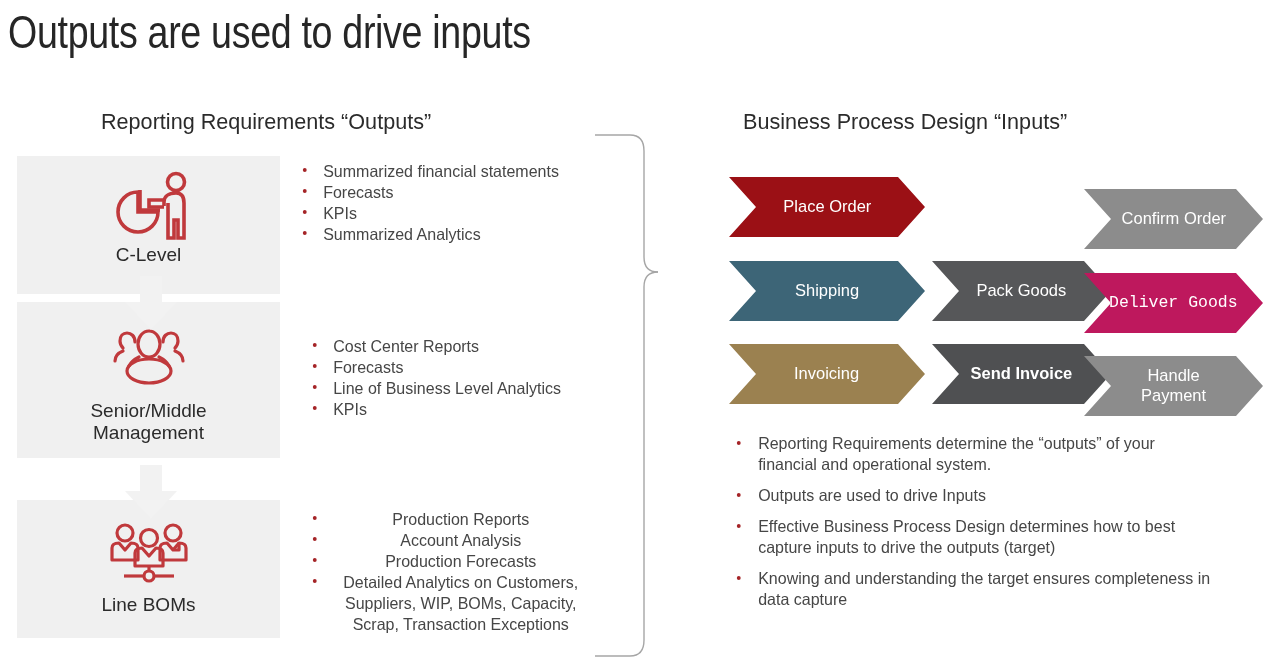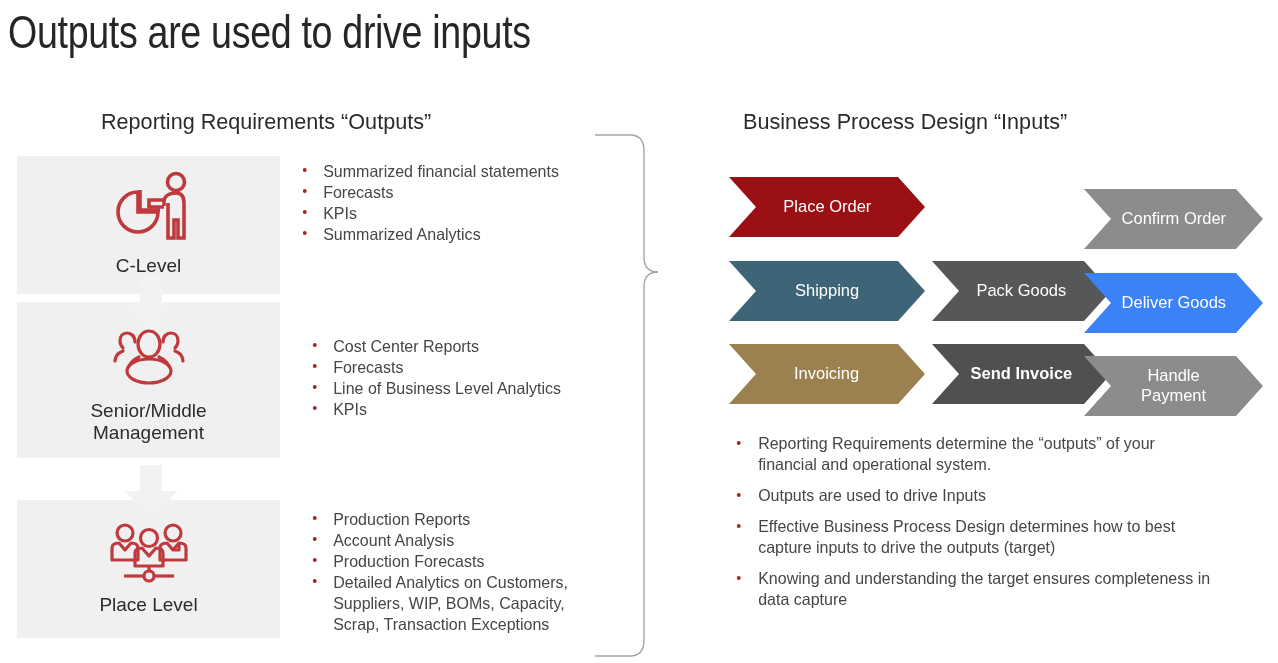--- a/index.html
+++ b/index.html
@@ -66,21 +66,21 @@
 
   .level-label {
     position: absolute;
     left: 0;
     width: 100%;
     text-align: center;
     font-size: 19px;
     color: #2b2b2b;
     line-height: 1.18;
   }
-  #level-box-0 .level-label { top: 88px; margin-top: 11px; }
+  #level-box-0 .level-label { top: 88px; }
   #level-box-1 .level-label { top: 98px; }
   #level-box-2 .level-label { top: 94px; }
 
   
   .down-arrow {
     position: absolute;
     left: 125px;
     width: 52px;
     z-index: 3;
   }
@@ -90,21 +90,21 @@
 
   
   .bullet-list {
     position: absolute;
     list-style: none;
     margin: 2px;
     padding: 0;
   }
   #bullets-0 { left: 295px; top: 159px; width: 300px; }
   #bullets-1 { left: 305px; top: 334px; width: 300px; }
-  #bullets-2 { left: 305px; top: 507px; width: 290px; }
+  #bullets-2 { left: 305px; top: 507px; width: 290px; text-align: center; }
 
   .bullet-list li {
     position: relative;
     padding-left: 27px;
     font-size: 16.5px;
     line-height: 21px;
     color: #464646;
     margin-bottom: 0px;
     transform: scaleX(0.97);
     transform-origin: left top;
@@ -248,21 +248,21 @@
       <path d="M2 38 L2 26 C2 22 6 21 9 21 L15 28 L21 21 C24 21 28 22 28 26 L28 38 Z"></path>
       <path d="M50 38 L50 26 C50 22 54 21 57 21 L63 28 L69 28 L69 28 L69 21 C72 21 76 22 76 26 L76 38 Z"></path>
       <path d="M63 28 L69 21"></path>
       <path d="M25 44 L25 31 C25 27 29 26 32 26 L39 34 L46 26 C49 26 53 27 53 31 L53 44 Z"></path>
       <path d="M39 44 L39 49"></path>
       <circle cx="39" cy="54" r="5"></circle>
       <path d="M14 54 L34 54"></path>
       <path d="M44 54 L64 54"></path>
     </svg>
   </div>
-  <div class="level-label">Place Level</div>
+  <div class="level-label">Line BOMs</div>
 </div>
 
 <ul class="bullet-list" id="bullets-0">
   <li><span class="bullet-dot"></span><span>Summarized financial statements</span></li>
   <li><span class="bullet-dot"></span><span>Forecasts</span></li>
   <li><span class="bullet-dot"></span><span>KPIs</span></li>
   <li><span class="bullet-dot"></span><span>Summarized Analytics</span></li>
 </ul>
 
 <ul class="bullet-list" id="bullets-1">
@@ -305,21 +305,21 @@
   <div class="chev chev-0" style="background: rgb(61, 101, 119);">
       <span class="chev-label">
         <div>Shipping</div>
       </span>
     </div>
   <div class="chev chev-1" style="background: rgb(86, 87, 89);">
       <span class="chev-label">
         <div>Pack Goods</div>
       </span>
     </div>
-  <div class="chev chev-2" style="background: #3b82f6;">
+  <div class="chev chev-2" style="background: #be185d; font-family: Liberation Mono, monospace;">
       <span class="chev-label">
         <div>Deliver Goods</div>
       </span>
     </div>
 </div>
 
 <div class="chev-row" id="chev-row-2">
   <div class="chev chev-0" style="background: rgb(155, 129, 80);">
       <span class="chev-label">
         <div>Invoicing</div>

